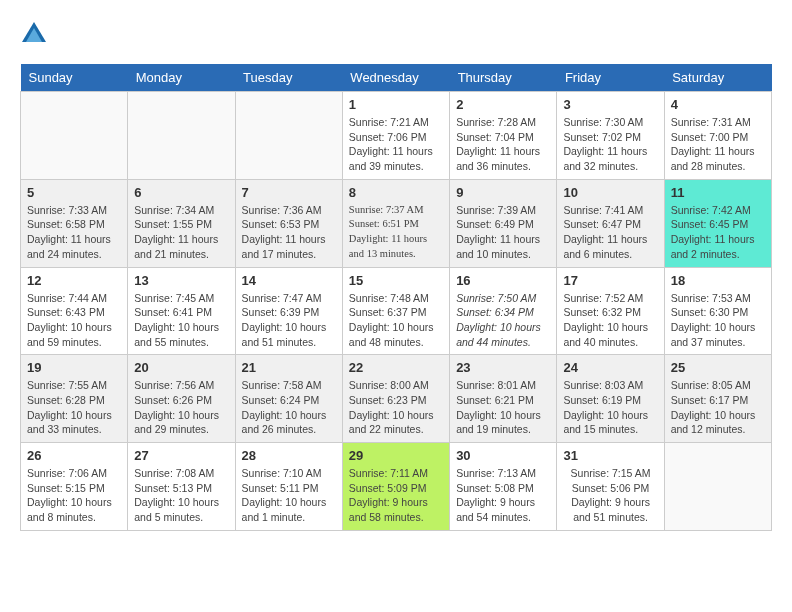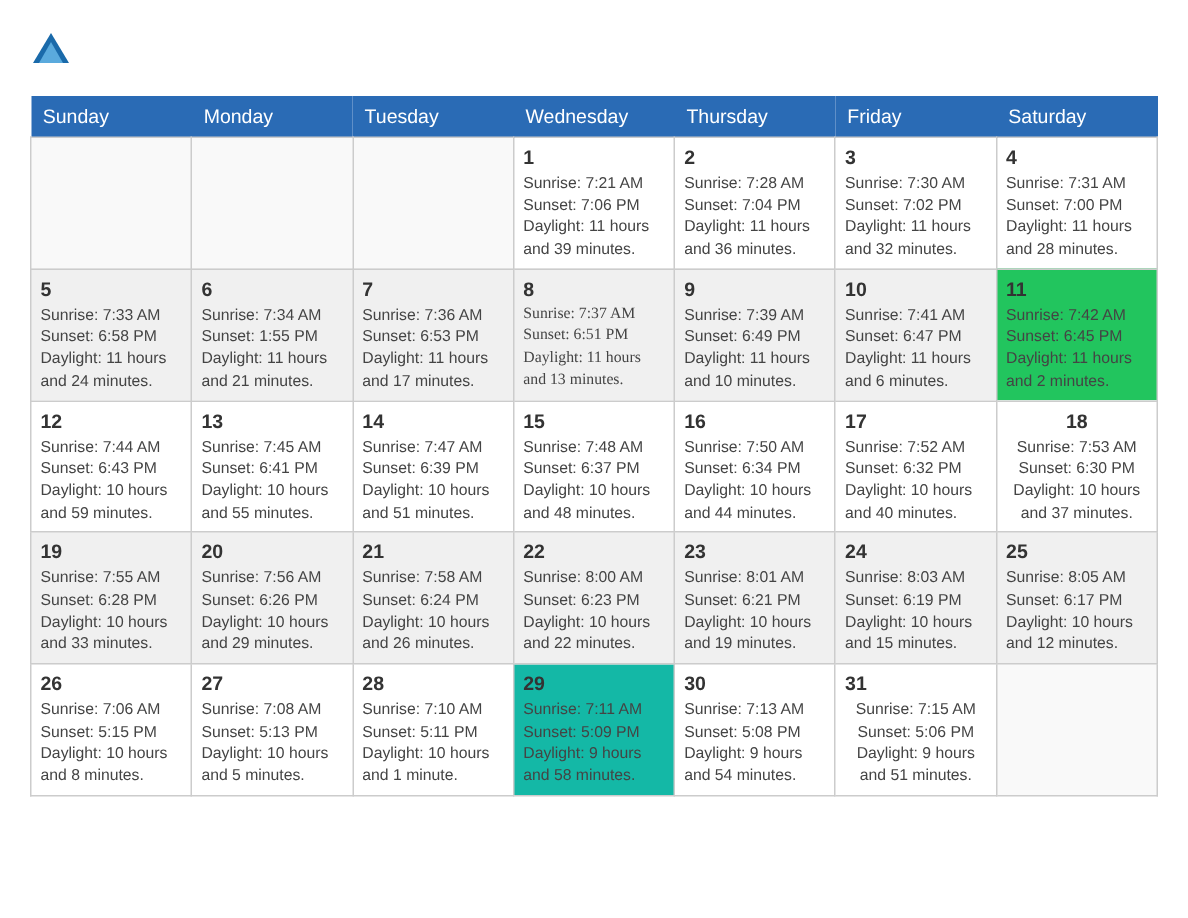--- a/index.html
+++ b/index.html
@@ -188,21 +188,21 @@
 Daylight: 11 hours
 and 10 minutes.</div>
         </td>
         <td style="background: rgb(240, 240, 240);">
           <div class="day-number">10</div>
           <div class="day-info" style="white-space: pre-line;">Sunrise: 7:41 AM
 Sunset: 6:47 PM
 Daylight: 11 hours
 and 6 minutes.</div>
         </td>
-        <td style="background: #22c55e;">
+        <td style="background: #5eead4;">
           <div class="day-number">11</div>
           <div class="day-info" style="white-space: pre-line;">Sunrise: 7:42 AM
 Sunset: 6:45 PM
 Daylight: 11 hours
 and 2 minutes.</div>
         </td>
       </tr>
       <tr style="background: rgb(255, 255, 255);">
         <td style="background: rgb(255, 255, 255);">
           <div class="day-number">12</div>
@@ -227,33 +227,33 @@
         </td>
         <td style="background: rgb(255, 255, 255);">
           <div class="day-number">15</div>
           <div class="day-info" style="white-space: pre-line;">Sunrise: 7:48 AM
 Sunset: 6:37 PM
 Daylight: 10 hours
 and 48 minutes.</div>
         </td>
         <td style="background: rgb(255, 255, 255);">
           <div class="day-number">16</div>
-          <div class="day-info" style="white-space: pre-line;">Sunrise: 7:50 AM
+          <div class="day-info" style="white-space: pre-line; font-style: italic;">Sunrise: 7:50 AM
 Sunset: 6:34 PM
 Daylight: 10 hours
 and 44 minutes.</div>
         </td>
         <td style="background: rgb(255, 255, 255);">
           <div class="day-number">17</div>
           <div class="day-info" style="white-space: pre-line;">Sunrise: 7:52 AM
 Sunset: 6:32 PM
 Daylight: 10 hours
 and 40 minutes.</div>
         </td>
-        <td style="background: rgb(255, 255, 255); text-align: center;">
+        <td style="background: rgb(255, 255, 255);">
           <div class="day-number">18</div>
           <div class="day-info" style="white-space: pre-line;">Sunrise: 7:53 AM
 Sunset: 6:30 PM
 Daylight: 10 hours
 and 37 minutes.</div>
         </td>
       </tr>
       <tr style="background: rgb(240, 240, 240);">
         <td style="background: rgb(240, 240, 240);">
           <div class="day-number">19</div>
@@ -320,21 +320,21 @@
 Daylight: 10 hours
 and 5 minutes.</div>
         </td>
         <td style="background: rgb(255, 255, 255);">
           <div class="day-number">28</div>
           <div class="day-info" style="white-space: pre-line;">Sunrise: 7:10 AM
 Sunset: 5:11 PM
 Daylight: 10 hours
 and 1 minute.</div>
         </td>
-        <td style="background: #14b8a6;">
+        <td style="background: #bef264;">
           <div class="day-number">29</div>
           <div class="day-info" style="white-space: pre-line;">Sunrise: 7:11 AM
 Sunset: 5:09 PM
 Daylight: 9 hours
 and 58 minutes.</div>
         </td>
         <td style="background: rgb(255, 255, 255);">
           <div class="day-number">30</div>
           <div class="day-info" style="white-space: pre-line;">Sunrise: 7:13 AM
 Sunset: 5:08 PM

